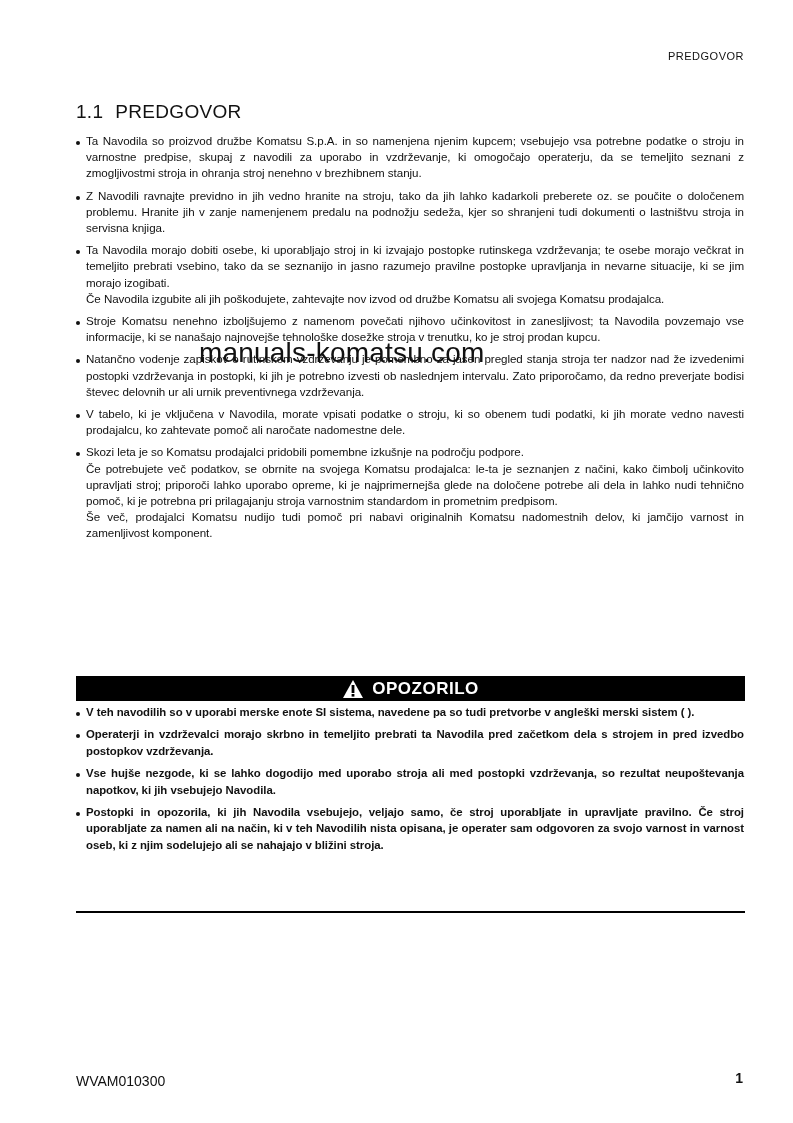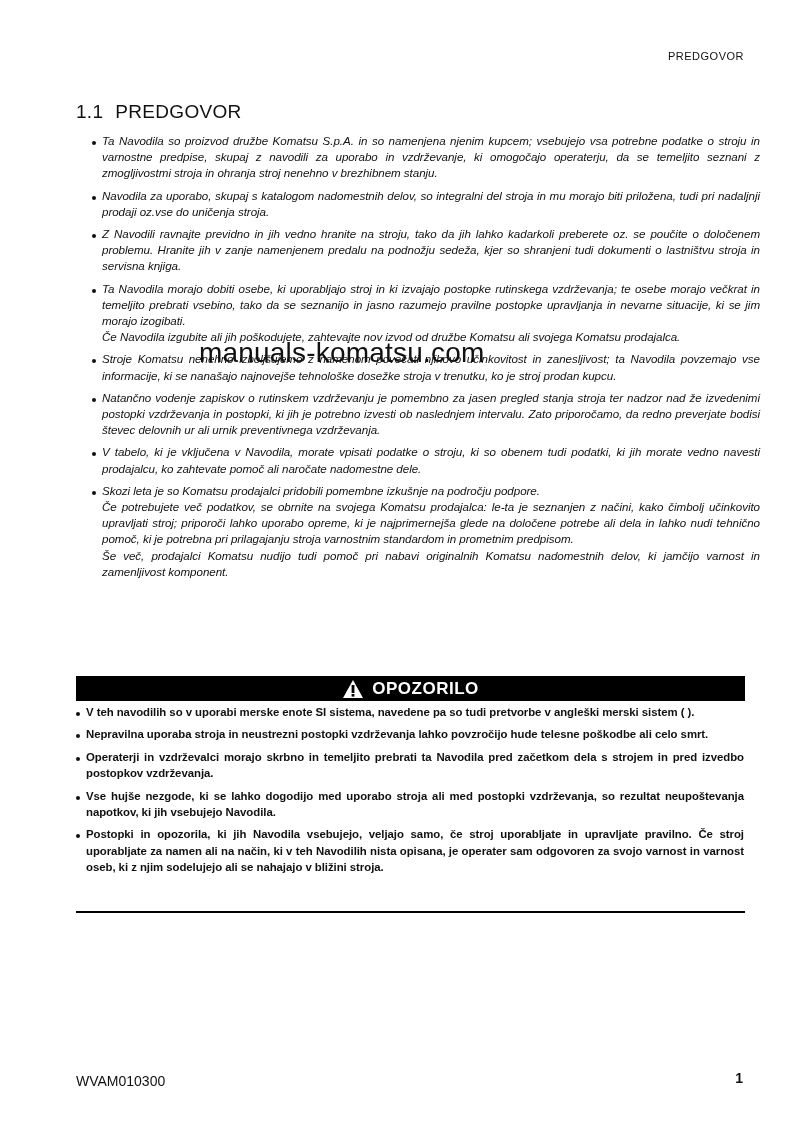--- a/index.html
+++ b/index.html
@@ -1,20 +1,20 @@
 <!DOCTYPE html>
 <html><head>
   <meta charset="utf-8">
   <style>
     html, body { margin: 0; padding: 0; background: #ffffff; }
     body { width: 793px; height: 1123px; position: relative; overflow: hidden; font-family: "Liberation Sans", sans-serif; color: #111; }
     .running-head { position: absolute; top: 50px; right: 49px; font-size: 11px; letter-spacing: 0.5px; color: #111; }
     .title { position: absolute; top: 101px; left: 76px; font-size: 19px; font-weight: normal; letter-spacing: 0.3px; margin: 0; }
     .title .num { margin-right: 12px; }
-    .content { position: absolute; top: 133px; left: 92px; width: 668px; font-style: italic; }
+    .content { position: absolute; top: 133px; left: 76px; width: 668px; }
     ul.bullets { list-style: none; margin: 0; padding: 0; }
     ul.bullets li { position: relative; padding-left: 10px; font-size: 11.6px; line-height: 16.2px; text-align: justify; margin-bottom: 6px; letter-spacing: -0.05px; }
     ul.bullets li::before { content: ""; position: absolute; left: 0; top: 8px; width: 4px; height: 4px; border-radius: 50%; background: #111; }
     ul.bullets li p { margin: 0; }
     .watermark { position: absolute; top: 337px; left: 199px; font-size: 28px; color: #111; letter-spacing: 0.2px; }
     .warn-bar { position: absolute; top: 676px; left: 76px; width: 669px; height: 25px; background: #000; color: #fff; display: flex; align-items: center; justify-content: center; }
     .warn-bar .icon { width: 22px; height: 20px; margin-right: 8px; }
     .warn-bar .label { font-size: 17px; font-weight: bold; letter-spacing: 0.5px; }
     .warn-content { position: absolute; top: 704px; left: 76px; width: 668px; }
     .warn-content ul.bullets li { font-weight: bold; font-size: 11.4px; line-height: 16.4px; margin-bottom: 6px; }
@@ -28,23 +28,20 @@
 <div class="running-head">PREDGOVOR</div>
 
 <h1 class="title">
   <span class="num">1.1</span><span>PREDGOVOR</span>
 </h1>
 
 <div class="content">
   <ul class="bullets" id="intro-list">
       <li>
         <p>Ta Navodila so proizvod družbe Komatsu S.p.A. in so namenjena njenim kupcem; vsebujejo vsa potrebne podatke o stroju in varnostne predpise, skupaj z navodili za uporabo in vzdrževanje, ki omogočajo operaterju, da se temeljito seznani z zmogljivostmi stroja in ohranja stroj nenehno v brezhibnem stanju.</p>
-      </li>
-      <li>
-        <p>Navodila za uporabo, skupaj s katalogom nadomestnih delov, so integralni del stroja in mu morajo biti priložena, tudi pri nadaljnji prodaji oz.vse do uničenja stroja.</p>
       </li>
       <li>
         <p>Z Navodili ravnajte previdno in jih vedno hranite na stroju, tako da jih lahko kadarkoli preberete oz. se poučite o določenem problemu. Hranite jih v zanje namenjenem predalu na podnožju sedeža, kjer so shranjeni tudi dokumenti o lastništvu stroja in servisna knjiga.</p>
       </li>
       <li>
         <p>Ta Navodila morajo dobiti osebe, ki uporabljajo stroj in ki izvajajo postopke rutinskega vzdrževanja; te osebe morajo večkrat in temeljito prebrati vsebino, tako da se seznanijo in jasno razumejo pravilne postopke upravljanja in nevarne situacije, ki se jim morajo izogibati.</p>
         <p>Če Navodila izgubite ali jih poškodujete, zahtevajte nov izvod od družbe Komatsu ali svojega Komatsu prodajalca.</p>
       </li>
       <li>
         <p>Stroje Komatsu nenehno izboljšujemo z namenom povečati njihovo učinkovitost in zanesljivost; ta Navodila povzemajo vse informacije, ki se nanašajo najnovejše tehnološke dosežke stroja v trenutku, ko je stroj prodan kupcu.</p>
@@ -70,21 +67,20 @@
     <polygon points="11,1 21,19 1,19" fill="#fff"></polygon>
     <rect x="9.6" y="6" width="2.8" height="8" fill="#000"></rect>
     <rect x="9.6" y="15" width="2.8" height="2.6" fill="#000"></rect>
   </svg>
   <span class="label">OPOZORILO</span>
 </div>
 
 <div class="warn-content">
   <ul class="bullets" id="warn-list">
       <li>V teh navodilih so v uporabi merske enote SI sistema, navedene pa so tudi pretvorbe v angleški merski sistem ( ).</li>
-      <li>Nepravilna uporaba stroja in neustrezni postopki vzdrževanja lahko povzročijo hude telesne poškodbe ali celo smrt.</li>
       <li>Operaterji in vzdrževalci morajo skrbno in temeljito prebrati ta Navodila pred začetkom dela s strojem in pred izvedbo postopkov vzdrževanja.</li>
       <li>Vse hujše nezgode, ki se lahko dogodijo med uporabo stroja ali med postopki vzdrževanja, so rezultat neupoštevanja napotkov, ki jih vsebujejo Navodila.</li>
       <li>Postopki in opozorila, ki jih Navodila vsebujejo, veljajo samo, če stroj uporabljate in upravljate pravilno. Če stroj uporabljate za namen ali na način, ki v teh Navodilih nista opisana, je operater sam odgovoren za svojo varnost in varnost oseb, ki z njim sodelujejo ali se nahajajo v bližini stroja.</li>
     </ul>
 </div>
 
 <div class="warn-rule"></div>
 
 <div class="footer-code">WVAM010300</div>
 <div class="footer-page">1</div>

